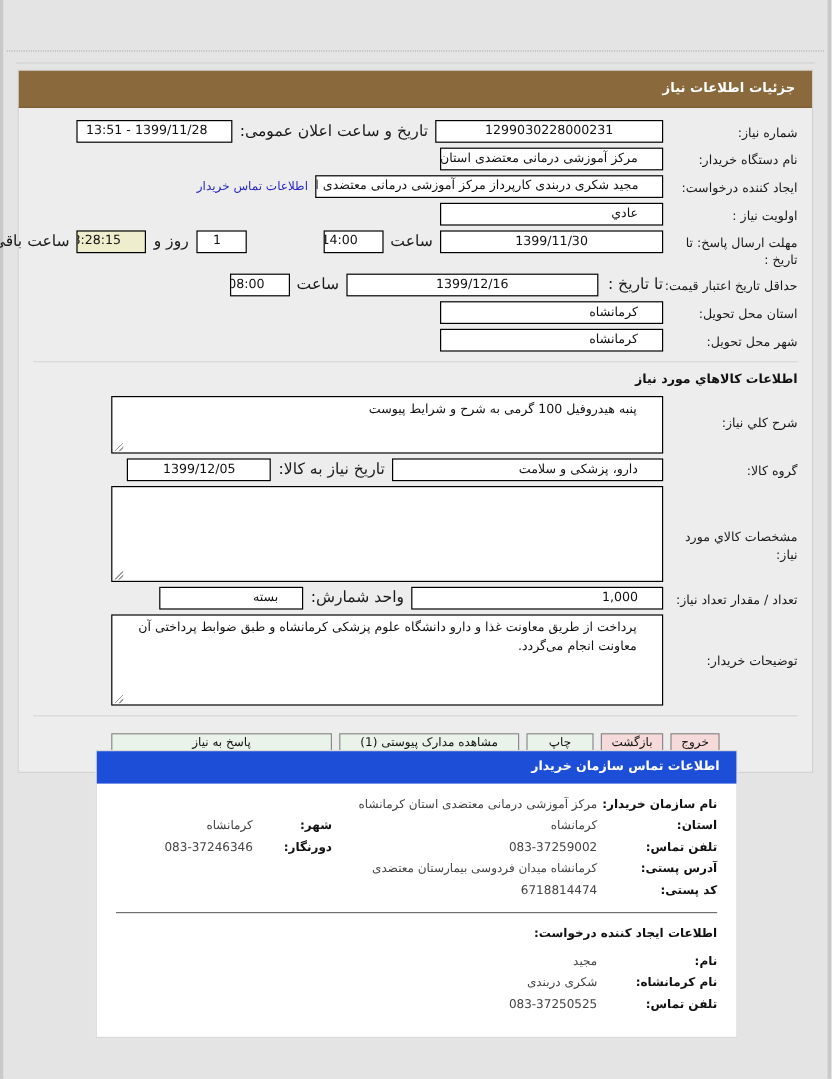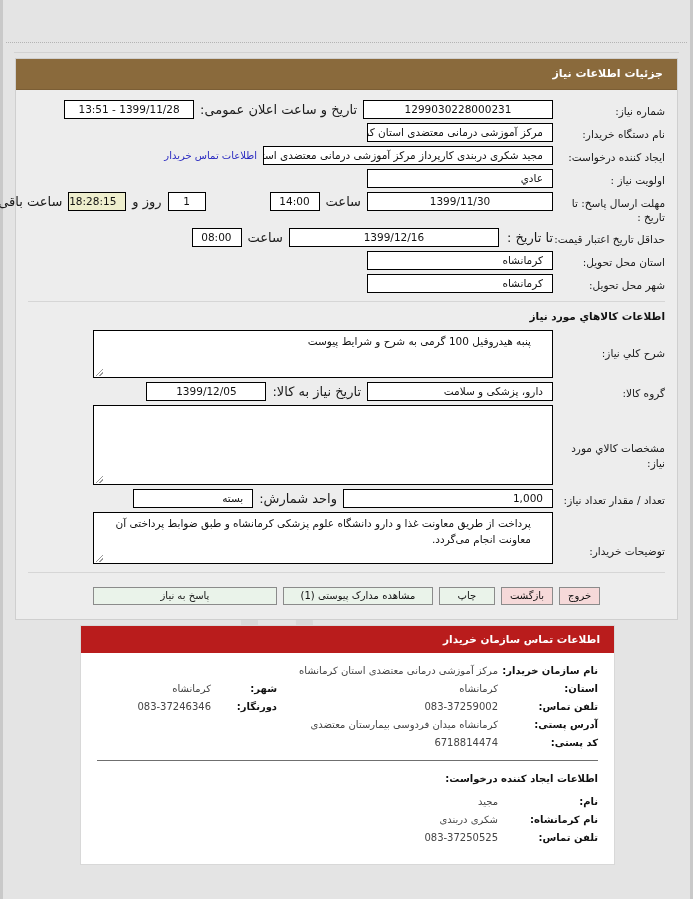--- a/index.html
+++ b/index.html
@@ -51,21 +51,21 @@
   .row { display: flex; align-items: flex-start; margin-bottom: 4px; }
   .lbl {
     width: 112px; flex: 0 0 112px; text-align: right;
     font-size: 10.5px; color: #1a1a1a; padding-top: 4px; line-height: 1.35;
   }
   .fields { flex: 1; display: flex; align-items: flex-start; gap: 6px; }
 
   .inp {
     background: #ffffff; border: 1px solid #000000;
     font-size: 10.5px; color: #111; height: 19px; line-height: 17px;
-    padding: 0 9px; text-align: right; white-space: nowrap; overflow: hidden;
+    padding: 0 20px; text-align: right; white-space: nowrap; overflow: hidden;
   }
   .inp.center { text-align: center; }
   .inp.yellow { background: #eeeecd; }
   .plain { font-size: 13px; color: #1a1a1a; line-height: 19px; white-space: nowrap; }
   .link {
     font-size: 10px; color: #2a2ac0; line-height: 19px;
     text-decoration: none; white-space: nowrap; cursor: pointer;
   }
 
   
@@ -97,21 +97,21 @@
   }
   .btn.green { background: #eaf3ea; }
   .btn.pink  { background: #f6d9d9; }
 
   
   .card2 {
     position: absolute; left: 80px; top: 625px; width: 535px;
     background: #ffffff; border: 1px solid #d8d8d8; z-index: 2;
   }
   .card2-hdr {
-    background: #b91c1c; color: #ffffff; font-size: 10.5px; font-weight: bold;
+    background: #1d4ed8; color: #ffffff; font-size: 10.5px; font-weight: bold;
     padding: 7px 14px 8px 14px; text-align: right;
   }
   .card2-body { padding: 12px 16px 14px 16px; }
   .crow { display: flex; align-items: flex-start; margin-bottom: 7px; font-size: 10px; }
   .ckey { width: 96px; flex: 0 0 96px; text-align: right; font-weight: bold; color: #111; }
   .cval { flex: 1; text-align: right; color: #444; padding-right: 4px; }
   .cval.ltr { direction: ltr; text-align: right; }
   .cpair { display: flex; align-items: flex-start; }
   .ckey2 { width: 62px; flex: 0 0 62px; text-align: right; font-weight: bold; color: #111; }
   .cval2 { width: 118px; flex: 0 0 118px; text-align: right; color: #444; padding-right: 4px; }
@@ -229,21 +229,21 @@
     <div class="row">
       <div class="lbl" style="padding-top:16px">شرح کلي نیاز:</div>
       <div class="fields">
         <div class="tbox" style="width:460px;height:48px">پنبه هیدروفیل 100 گرمی به شرح و شرایط پیوست</div>
       </div>
     </div>
 
     <div class="row">
       <div class="lbl">گروه کالا:</div>
       <div class="fields">
-        <div class="inp" style="width:186px">دارو، پزشکی و سلامت</div>
+        <div class="inp" style="width:226px">دارو، پزشکی و سلامت</div>
         <div class="plain">تاریخ نیاز به کالا:</div>
         <div class="inp center" style="width:120px">1399/12/05</div>
       </div>
     </div>
 
     <div class="row">
       <div class="lbl" style="padding-top:36px">مشخصات کالاي مورد نیاز:</div>
       <div class="fields">
         <div class="tbox" style="width:460px;height:80px"></div>
       </div>
@@ -254,21 +254,21 @@
       <div class="fields">
         <div class="inp" style="width:210px">1,000</div>
         <div class="plain">واحد شمارش:</div>
         <div class="inp" style="width:120px">بسته</div>
       </div>
     </div>
 
     <div class="row">
       <div class="lbl" style="padding-top:32px">توضیحات خریدار:</div>
       <div class="fields">
-        <div class="tbox" style="width:460px;height:52px">پرداخت از طریق معاونت غذا و دارو دانشگاه علوم پزشکی کرمانشاه و طبق ضوابط پرداختی آن معاونت انجام می‌گردد.</div>
+        <div class="tbox" style="width:460px;height:76px">پرداخت از طریق معاونت غذا و دارو دانشگاه علوم پزشکی کرمانشاه و طبق ضوابط پرداختی آن معاونت انجام می‌گردد.</div>
       </div>
     </div>
 
     <div class="divider"></div>
 
     <div class="btnbar">
       <div class="btn pink">خروج</div>
       <div class="btn pink">بازگشت</div>
       <div class="btn green" style="width:56px">چاپ</div>
       <div class="btn green" style="width:150px">مشاهده مدارک پیوستی (1)</div>

